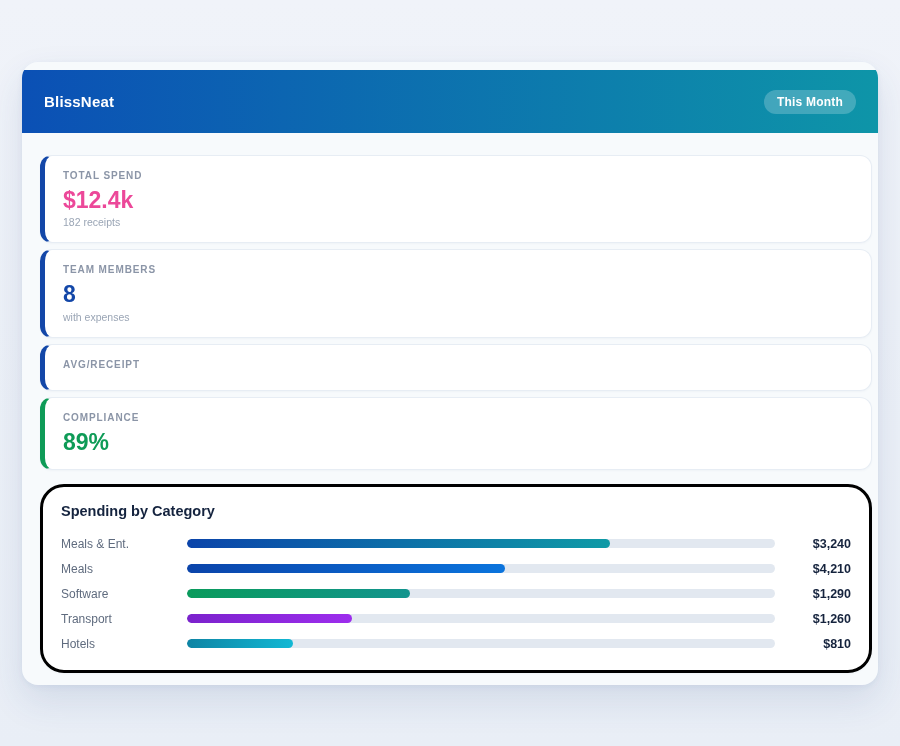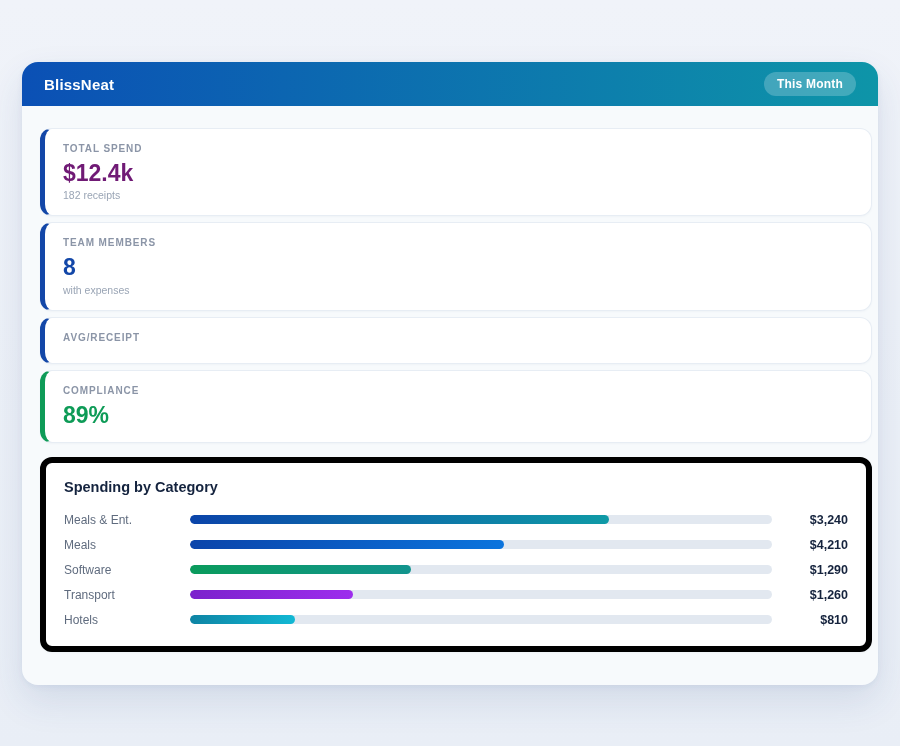--- a/index.html
+++ b/index.html
@@ -9,24 +9,25 @@
     background: linear-gradient(180deg, #f0f3f9 0%, #e9eef6 100%);
     -webkit-font-smoothing: antialiased;
   }
   .app-card {
     position:absolute; left:22px; top:62px; width:856px; height:623px;
     background:#f7fafc; border-radius:16px;
     box-shadow:0 16px 36px rgba(40,70,130,0.12), 0 2px 6px rgba(40,70,130,0.06);
     overflow:hidden;
   }
   .header {
-    height:44px;
+    height:63px;
     background:linear-gradient(90deg, #0b50b5 0%, #0e95a8 100%);
     display:flex; align-items:center; justify-content:space-between;
     padding:0 22px;
+    margin-top:8px;
   }
   .app-title { color:#ffffff; font-size:15px; font-weight:bold; letter-spacing:0.2px; }
   .period-badge {
     background:rgba(255,255,255,0.22); color:#ffffff;
     font-size:12px; font-weight:bold; letter-spacing:0.2px;
     padding:5px 13px; border-radius:999px; border:none; cursor:pointer;
     font-family:inherit;
   }
   .content { padding:22px 6px 16px 18px; }
   .stat-card {
@@ -35,21 +36,21 @@
     box-shadow:0 1px 2px rgba(40,70,130,0.04);
   }
   .stat-label {
     font-size:10px; font-weight:bold; color:#8b95a7;
     text-transform:uppercase; letter-spacing:0.9px; margin-bottom:6px;
   }
   .stat-value { font-size:23px; font-weight:bold; color:#1347a8; line-height:1.15; }
   .stat-sub { font-size:10.5px; color:#9aa5b5; margin-top:3px; }
   .stat-sub:empty { display:none; }
   .chart-card {
-    background:#ffffff; border:6px solid #000000; border-radius:12px;
+    background:#ffffff; border:3px solid #000000; border-radius:24px;
     padding:16px 18px 14px 18px; margin-top:14px;
     box-shadow:0 1px 2px rgba(40,70,130,0.04);
   }
   .chart-title { font-size:14.5px; font-weight:bold; color:#14233e; margin-bottom:12px; }
   .chart-row {
     display:grid; grid-template-columns:122px 1fr 72px;
     align-items:center; height:25px; column-gap:4px;
   }
   .cat-label { font-size:12px; color:#5f6b7e; }
   .bar-track {
@@ -68,21 +69,21 @@
 
   <div class="header">
     <div class="app-title">BlissNeat</div>
     <button class="period-badge">This Month</button>
   </div>
 
   <div class="content">
 
     <div class="stat-card" style="border-left-color: rgb(19, 71, 168);">
       <div class="stat-label">TOTAL SPEND</div>
-      <div class="stat-value" style="color: #701a75;">$12.4k</div>
+      <div class="stat-value" style="color: #ec4899;">$12.4k</div>
       <div class="stat-sub">182 receipts</div>
     </div>
 
     <div class="stat-card" style="border-left-color: rgb(19, 71, 168);">
       <div class="stat-label">TEAM MEMBERS</div>
       <div class="stat-value" style="color: rgb(19, 71, 168);">8</div>
       <div class="stat-sub">with expenses</div>
     </div>
 
     <div class="stat-card" style="border-left-color: rgb(19, 71, 168);">

